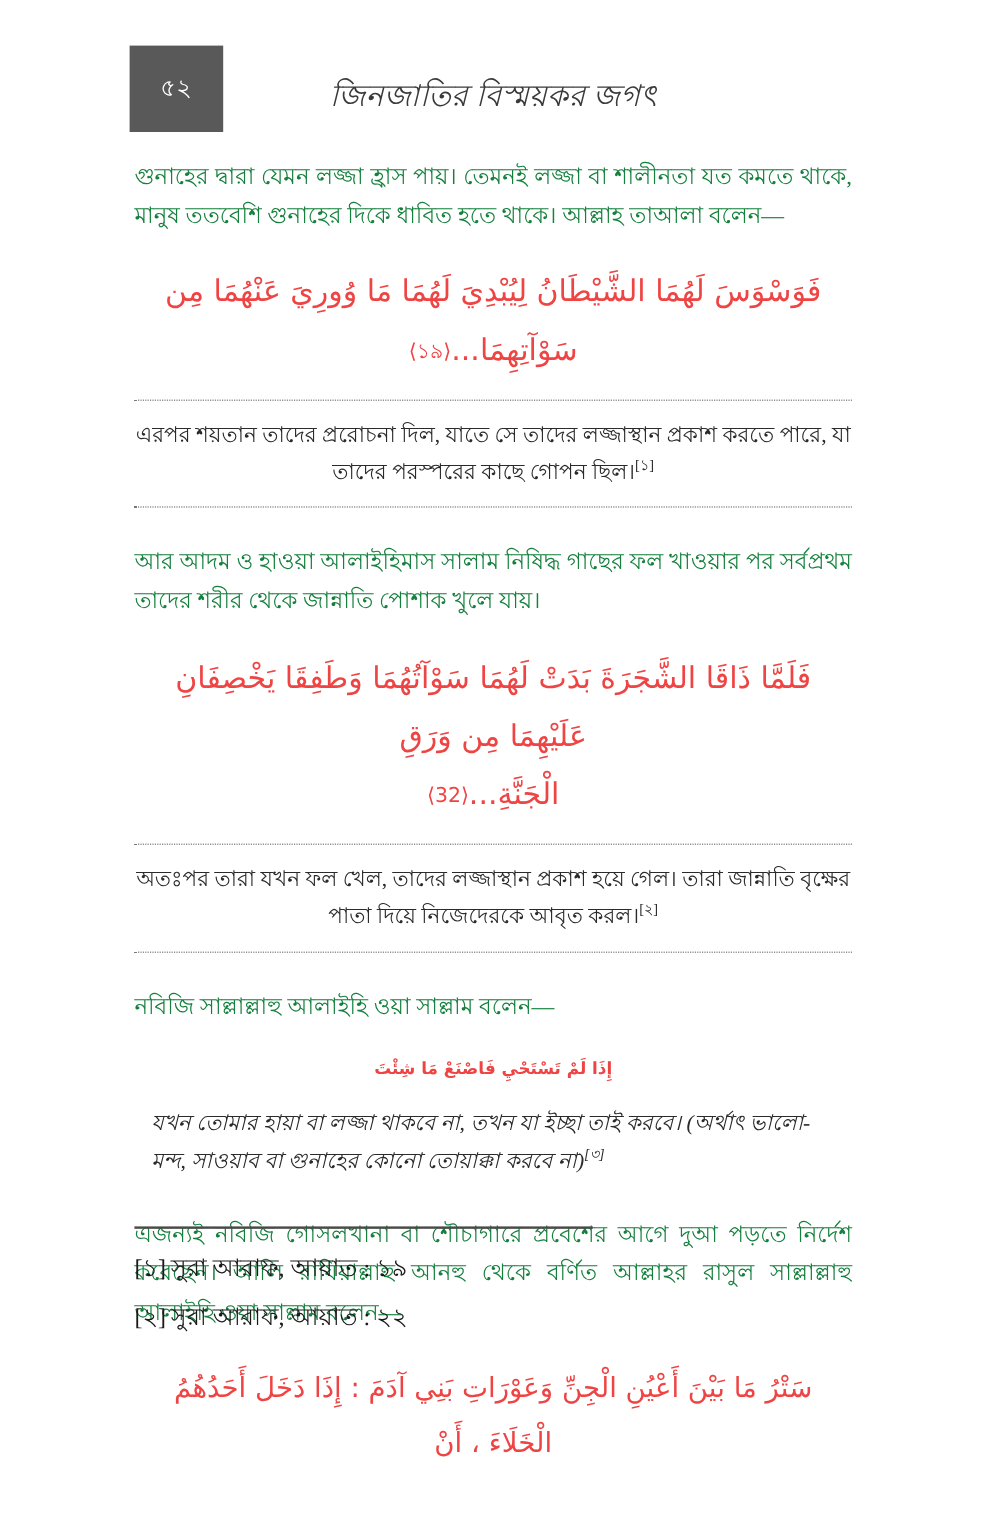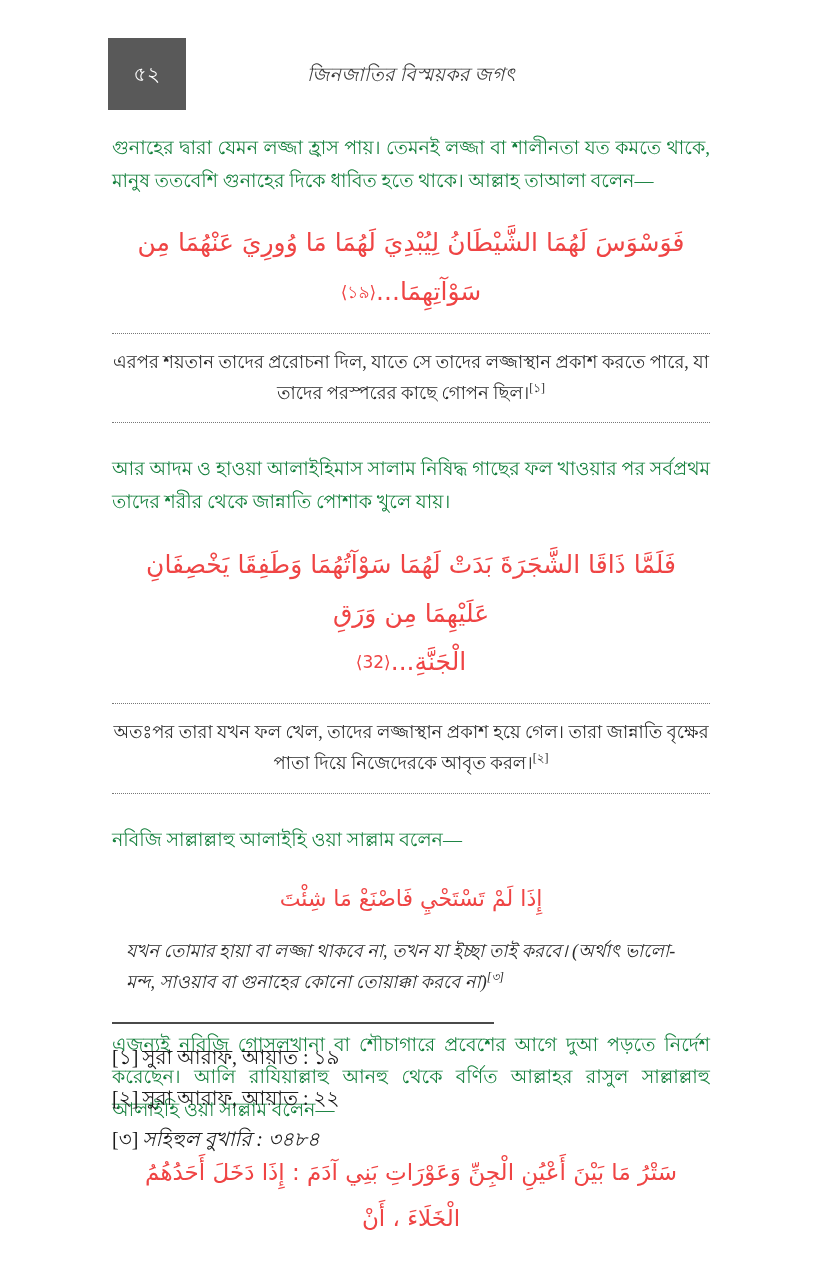--- a/index.html
+++ b/index.html
@@ -52,21 +52,21 @@
     letter-spacing: 0.5px;
     line-height: 1;
   }
   .header-title {
     position: absolute;
     left: 0;
     right: 0;
     top: 22px;
     text-align: center;
     font-style: italic;
-    font-size: 19px;
+    font-size: 25px;
     color: #3a3a3a;
     letter-spacing: 0.3px;
   }
 
   
   .content {
     position: absolute;
     top: 132px;
     left: 112px;
     width: 598px;
@@ -93,22 +93,23 @@
     text-align: center;
     font-family: "DejaVu Sans", "Liberation Sans", sans-serif;
     font-size: 25px;
     line-height: 1.95;
     color: #ef4444;
     margin: 0;
     padding: 0 4px;
   }
   .arabic.verse { font-size: 25px; }
   .arabic.hadith {
-    font-size: 22px;
+    font-size: 14px;
     line-height: 1.9;
+    font-weight: bold;
   }
   .arabic.hadith-long {
     font-size: 23px;
     line-height: 2.0;
   }
   .ayah-mark {
     display: inline-block;
     font-size: 17px;
     vertical-align: 2px;
   }
@@ -247,18 +248,15 @@
     <div class="footnote-rule"></div>
 
     <div class="footnote">
       <span class="fn-num">[১]</span><span class="fn-text">সুরা আরাফ, আয়াত : ১৯</span>
     </div>
 
     <div class="footnote">
       <span class="fn-num">[২]</span><span class="fn-text">সুরা আরাফ, আয়াত : ২২</span>
     </div>
 
-    <div class="footnote italic">
-      <span class="fn-num">[৩]</span><span class="fn-text">সহিহুল বুখারি : ৩৪৮৪</span>
-    </div>
   </div>
 
 </div>
 
 </body></html>

